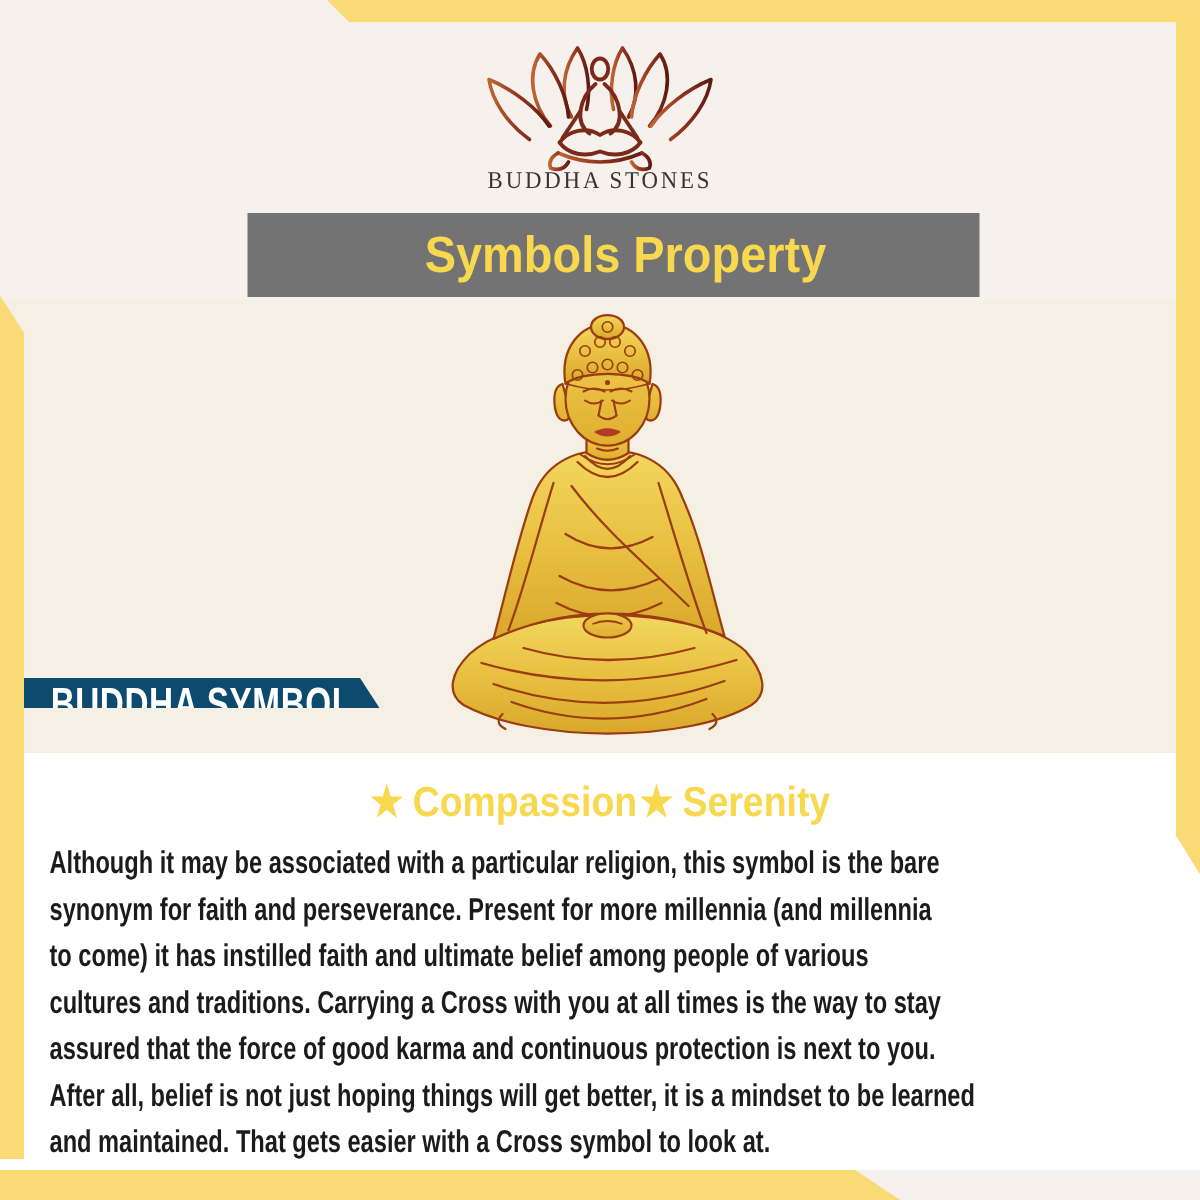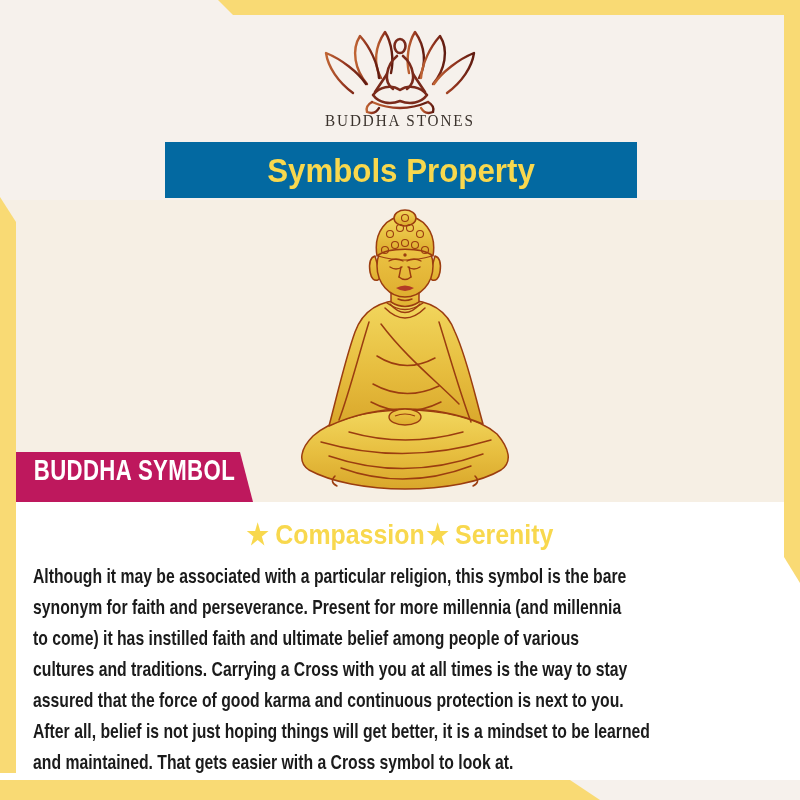--- a/index.html
+++ b/index.html
@@ -23,29 +23,29 @@
   .edge-bottom{left:0;top:780px;width:600px;height:20px;
     clip-path:polygon(0 0,570px 0,100% 100%,0 100%);}
 
   
   .logo{position:absolute;left:315px;top:20px;width:170px;height:95px;}
   .brand-name{position:absolute;left:0;top:112px;width:800px;text-align:center;
     font-family:"Liberation Serif",serif;font-size:16px;letter-spacing:2px;
     color:#3B332D;font-weight:400;transform:scaleX(0.95);}
 
   
-  .title-box{position:absolute;left:165px;top:142px;width:472px;height:56px;background:#0369a1;}
+  .title-box{position:absolute;left:165px;top:142px;width:472px;height:56px;background:#737373;padding-left:16px;}
   .page-title{margin:0;width:100%;text-align:center;line-height:56px;
     font-size:34px;font-weight:700;color:#F8D84E;transform:scaleX(0.92);}
 
   
   .buddha{position:absolute;left:283px;top:204px;width:244px;height:288px;}
 
   
-  .badge{position:absolute;left:16px;top:452px;width:237px;height:50px;background:#be185d;
+  .badge{position:absolute;left:16px;top:452px;width:237px;height:20px;background:#0c4a6e;
     clip-path:polygon(0 0,224px 0,100% 100%,0 100%);}
   .badge span{display:inline-block;padding-left:24px;line-height:36px;
     font-size:30px;font-weight:700;color:#FFFFFF;letter-spacing:0.5px;
     transform:scaleX(0.74);transform-origin:left center;white-space:nowrap;}
 
   
   .traits{position:absolute;left:0;top:518px;width:800px;text-align:center;
     font-size:28px;font-weight:700;color:#F8D84E;transform:scaleX(0.89);white-space:nowrap;}
   .traits .star1{margin-right:7px;}
   .traits .star2{margin-left:2px;margin-right:7px;}

